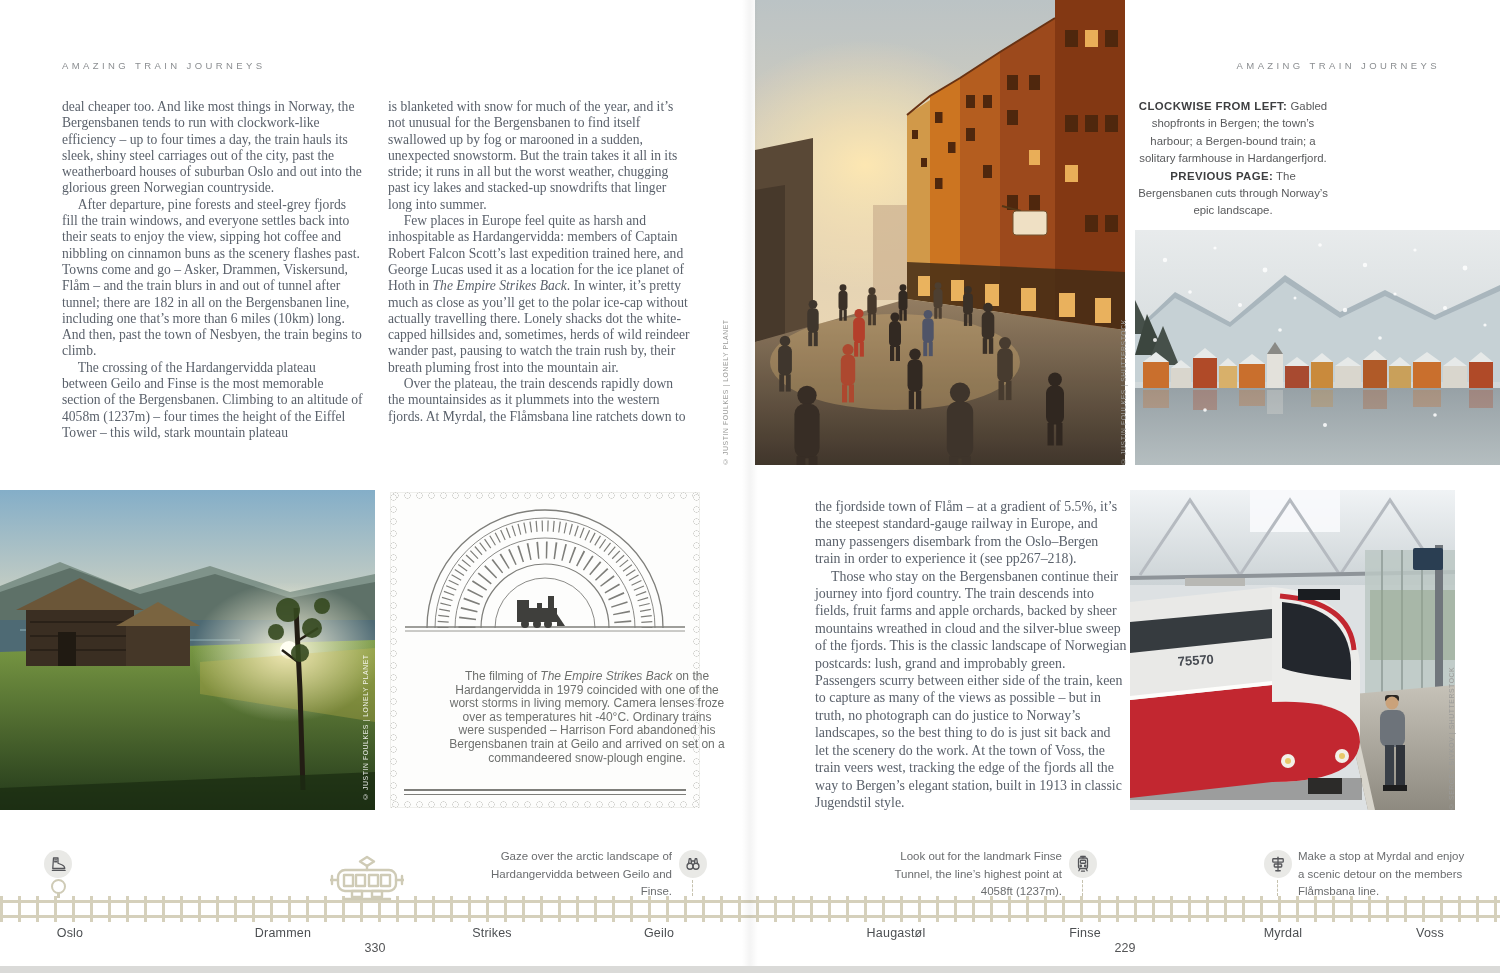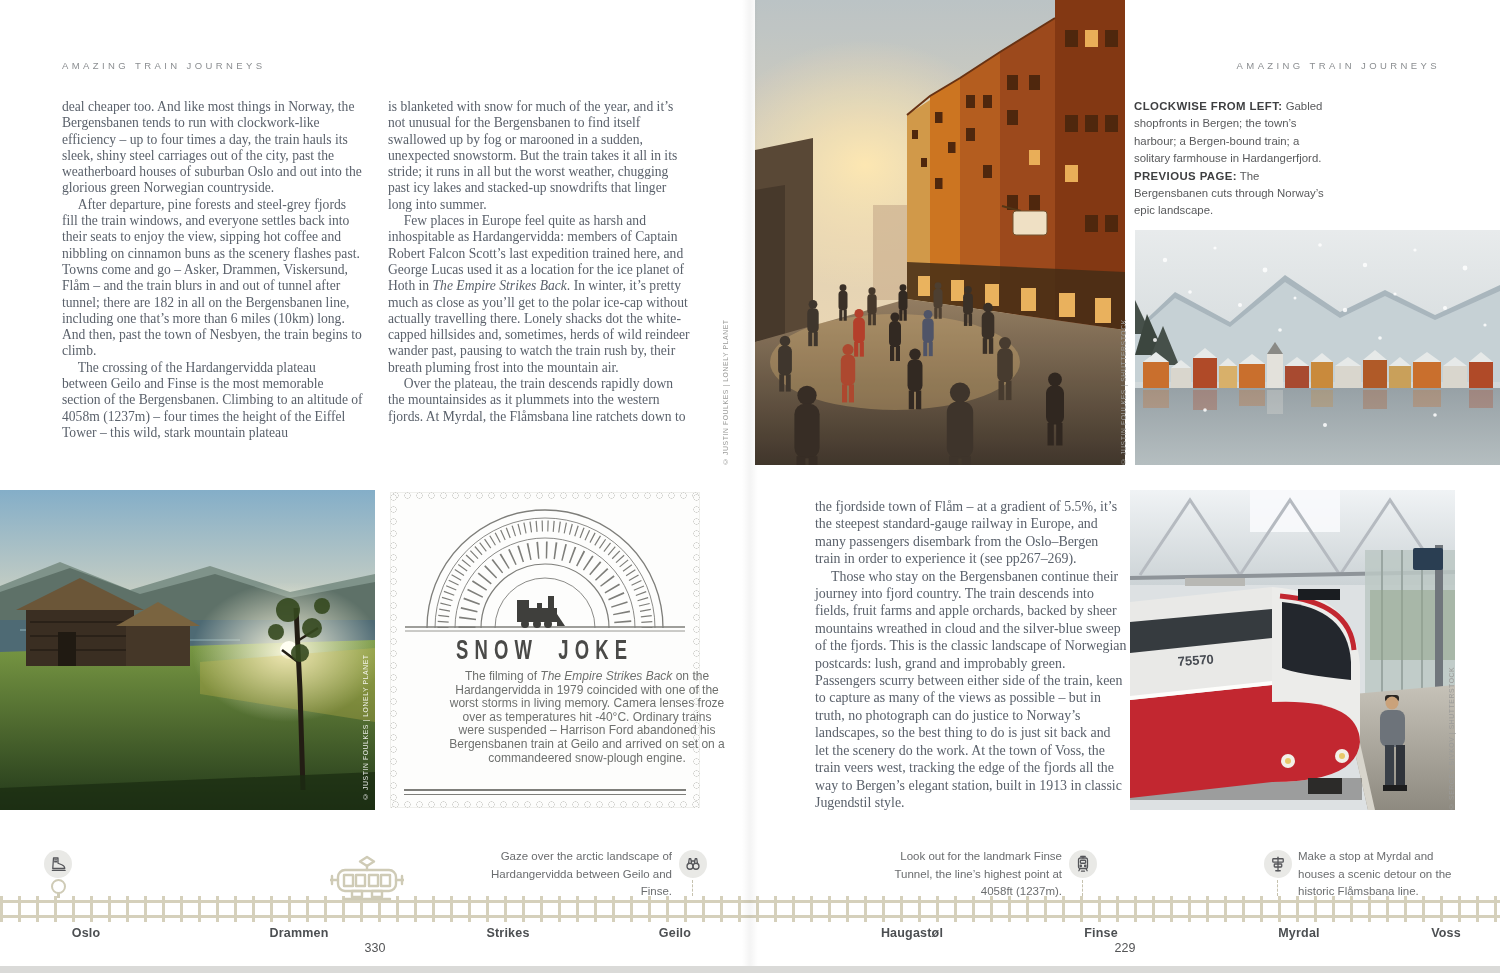--- a/index.html
+++ b/index.html
@@ -10,21 +10,21 @@
   .running-head{font-size:9.5px;letter-spacing:3.4px;color:#8b8e91;font-weight:500;}
   
   .serifcol{font-family:"Liberation Serif","DejaVu Serif",serif;color:#5a616b;}
   .serifcol p{margin:0;}
   .serifcol p.ind{text-indent:1.15em;}
   .colL{font-size:13.6px;line-height:16.3px;}
   .colR{font-size:13.9px;line-height:17.4px;}
   .seg-i{font-style:italic;}
   .seg-b{font-weight:700;color:#3e3f41;letter-spacing:0.4px;}
   
-  .caption{font-size:11.4px;line-height:17.4px;color:#58595b;}
+  .caption{font-size:11.4px;line-height:17.4px;color:#58595b;text-align:center;}
   
   .photo{overflow:hidden;}
   .photo svg{display:block;width:100%;height:100%;}
   
   .credit{writing-mode:vertical-rl;transform:rotate(180deg);font-size:6.8px;letter-spacing:0.6px;
           color:#9b9b99;white-space:nowrap;}
   .credit.onphoto{color:rgba(255,255,255,0.88);}
   
   .stamp{background:#fdfdfc;box-shadow:0 0 0 1px #efefec inset;}
   .perf-h{position:absolute;left:0;right:0;height:9px;background-repeat:repeat-x;background-size:12px 9px;
@@ -33,22 +33,22 @@
     background-image:radial-gradient(circle 3.4px at 4.5px 5.5px,#fcfcfb 2.5px,#c6c6c2 2.9px,#fdfdfc 3.3px,rgba(0,0,0,0) 3.5px);}
   .stamp-title{width:100%;text-align:center;font-size:21px;font-weight:700;color:#4a4a48;
     letter-spacing:7px;word-spacing:10px;}
   .stamp-title span{display:inline-block;transform:scale(0.88,1.28);}
   .stamp-body{font-size:12px;line-height:13.6px;color:#6e706e;text-align:center;margin-left:42px;}
   .stamp-rule{position:absolute;left:14px;right:14px;background:#7e7e7a;}
   
   .track{position:absolute;left:0;right:0;top:896px;height:26px;
     background:repeating-linear-gradient(90deg,#d5d0bb 0 3px,rgba(0,0,0,0) 3px 18px);}
   .rail{position:absolute;left:0;right:0;height:3px;background:#d5d0bb;}
-  .station{position:absolute;top:926px;transform:translateX(-50%);font-size:12.5px;font-weight:700;
-    color:#4c4f52;letter-spacing:0.2px;margin-left:16px;}
+  .station{position:absolute;top:926px;transform:translateX(-50%);font-size:12.5px;font-weight:400;
+    color:#4c4f52;letter-spacing:0.2px;}
   .note-ic{position:absolute;width:28px;height:28px;border-radius:50%;background:#e9e9e6;
     display:flex;align-items:center;justify-content:center;}
   .note-ic svg{width:18px;height:18px;stroke:#55565a;fill:none;stroke-width:1.7;stroke-linecap:round;stroke-linejoin:round;}
   .note-tx{position:absolute;font-size:11.5px;line-height:17.6px;color:#6b6d6f;}
   .dash{position:absolute;width:0;border-left:1px dashed #c6c2ae;}
   .pagenum{position:absolute;font-size:12.5px;color:#535456;transform:translateX(-50%);}
   .gutter{position:absolute;top:0;bottom:0;left:742px;width:16px;
     background:linear-gradient(90deg,rgba(0,0,0,0) 0%,rgba(0,0,0,0.045) 50%,rgba(0,0,0,0) 100%);}
   .bottom-edge{position:absolute;left:0;right:0;bottom:0;height:7px;background:#dadad8;}
 </style>
@@ -329,28 +329,27 @@
         <rect x="0" y="6" width="12" height="22"></rect>
         <rect x="10" y="14" width="30" height="14"></rect>
         <rect x="31" y="2" width="6" height="14"></rect>
         <rect x="20" y="9" width="5" height="6"></rect>
         <circle cx="8" cy="30" r="4"></circle>
           <circle cx="20" cy="30" r="4"></circle>
           <circle cx="31" cy="30" r="4"></circle>
         <polygon points="40,20 48,32 40,32"></polygon>
       </g>
     </svg>
-    <div class="stamp-title" style="position:absolute;top:146px;"><span>SNOW JOKE</span></div>
     <div class="stamp-body" style="position:absolute;left:16px;top:178px;width:278px;"><span>The filming of </span><span class="seg-i">The Empire Strikes Back</span><span> on the Hardangervidda in 1979 coincided with one of the worst storms in living memory. Camera lenses froze over as temperatures hit -40°C. Ordinary trains were suspended – Harrison Ford abandoned his Bergensbanen train at Geilo and arrived on set on a commandeered snow-plough engine.</span></div>
     <div class="stamp-rule" style="bottom:17px;height:1.6px;"></div>
     <div class="stamp-rule" style="bottom:13px;height:0.8px;"></div>
   </div>
 
   <div class="abs serifcol colR" style="left:815px;top:498px;width:312px;">
-    <p><span>the fjordside town of Flåm – at a gradient of 5.5%, it’s the steepest standard-gauge railway in Europe, and many passengers disembark from the Oslo–Bergen train in order to experience it (see pp267–269).</span></p>
+    <p><span>the fjordside town of Flåm – at a gradient of 5.5%, it’s the steepest standard-gauge railway in Europe, and many passengers disembark from the Oslo–Bergen train in order to experience it (see pp267–218).</span></p>
     <p class="ind"><span>Those who stay on the Bergensbanen continue their journey into fjord country. The train descends into fields, fruit farms and apple orchards, backed by sheer mountains wreathed in cloud and the silver-blue sweep of the fjords. This is the classic landscape of Norwegian postcards: lush, grand and improbably green. Passengers scurry between either side of the train, keen to capture as many of the views as possible – but in truth, no photograph can do justice to Norway’s landscapes, so the best thing to do is just sit back and let the scenery do the work. At the town of Voss, the train veers west, tracking the edge of the fjords all the way to Bergen’s elegant station, built in 1913 in classic Jugendstil style.</span></p>
   </div>
 
   <div class="abs photo" style="left:1130px;top:490px;width:325px;height:320px;">
     <svg viewBox="0 0 325 320" preserveAspectRatio="none">
       <defs>
         <linearGradient id="roofT" x1="0" y1="0" x2="0" y2="1">
             <stop offset="0" stop-color="#f0f3f5"></stop>
             <stop offset="1" stop-color="#ccd3d6"></stop>
           </linearGradient>
@@ -474,21 +473,21 @@
   <div class="dash" style="left:1082px;top:880px;height:16px;"></div>
 
   <div class="note-ic" style="left:1264px;top:850px;">
     <svg viewBox="0 0 24 24">
       <line x1="12" y1="3" x2="12" y2="21"></line>
       <rect x="5" y="5" width="14" height="4.5" rx="1"></rect>
       <rect x="7" y="12" width="10" height="4" rx="1"></rect>
       <line x1="9" y1="21" x2="15" y2="21"></line>
     </svg>
   </div>
-  <div class="note-tx" style="left:1298px;top:848px;width:172px;text-align:left;">Make a stop at Myrdal and houses a scenic detour on the historic Flåmsbana line.</div>
+  <div class="note-tx" style="left:1298px;top:848px;width:172px;text-align:left;">Make a stop at Myrdal and enjoy a scenic detour on the members Flåmsbana line.</div>
   <div class="dash" style="left:1277px;top:880px;height:16px;"></div>
 
   <div class="station" style="left:70px;">Oslo</div>
   <div class="station" style="left:283px;">Drammen</div>
   <div class="station" style="left:492px;">Strikes</div>
   <div class="station" style="left:659px;">Geilo</div>
   <div class="station" style="left:896px;">Haugastøl</div>
   <div class="station" style="left:1085px;">Finse</div>
   <div class="station" style="left:1283px;">Myrdal</div>
   <div class="station" style="left:1430px;">Voss</div>

